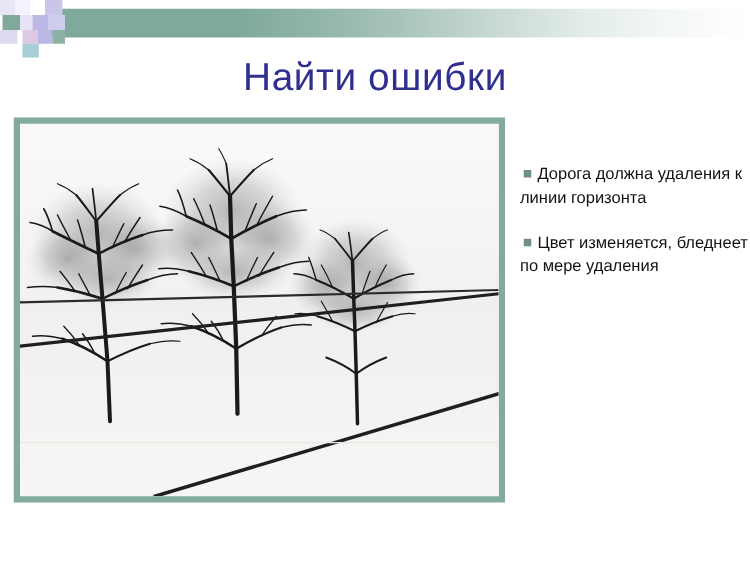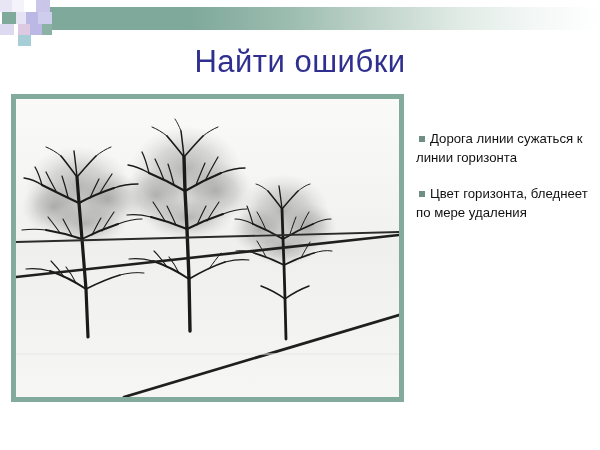--- a/index.html
+++ b/index.html
@@ -280,23 +280,23 @@
         <path d="M108,298 L383,216" stroke="#1f1f1f" stroke-width="2.8" fill="none" stroke-linecap="round"></path>
 
         <path d="M0,255 L383,255" stroke="#e6e6e4" stroke-width="1" fill="none"></path>
       </svg>
     </div>
   </div>
 
   <div class="bullets">
 
     <div class="bullet">
-      <span class="marker"></span><span class="btext">Дорога линии сужаться к линии горизонта</span>
+      <span class="marker"></span><span class="btext">Дорога должна удаления к линии горизонта</span>
     </div>
 
 
     <div class="bullet">
-      <span class="marker"></span><span class="btext">Цвет горизонта, бледнеет по мере удаления</span>
+      <span class="marker"></span><span class="btext">Цвет изменяется, бледнеет по мере удаления</span>
     </div>
 
   </div>
 
 </div>
 
 </body></html>

